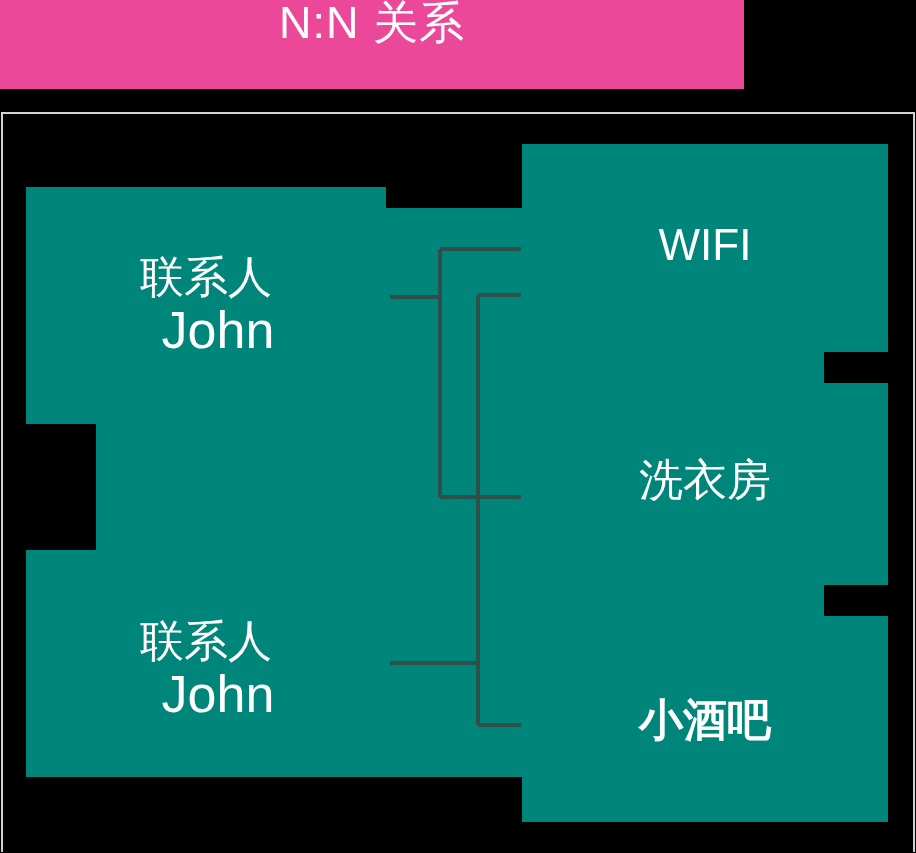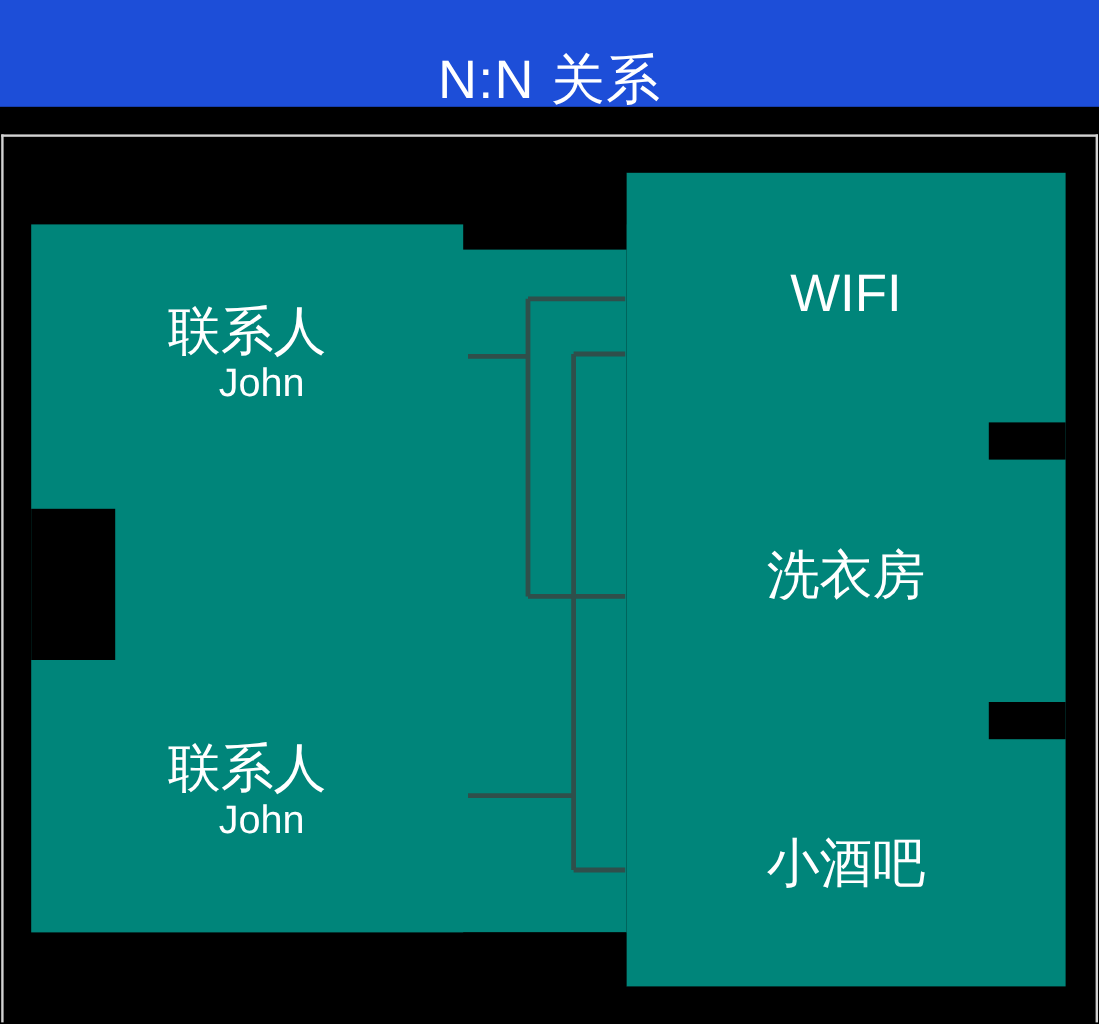--- a/index.html
+++ b/index.html
@@ -17,25 +17,25 @@
     height: 853px;
     background: #000000;
     overflow: hidden;
   }
 
   
   #header-bar {
     position: absolute;
     left: 0;
     top: 0;
-    width: 916px;
+    width: 744px;
     height: 89px;
-    background: #1d4ed8;
+    background: #ec4899;
     display: flex;
-    align-items: flex-end;
+    align-items: flex-start;
     justify-content: center;
   }
   #header-title {
     color: #ffffff;
     font-size: 45px;
     font-weight: 400;
     letter-spacing: 1px;
     line-height: 1;
     white-space: nowrap;
   }
@@ -64,21 +64,21 @@
     justify-content: flex-start;
     color: #ffffff;
     overflow: hidden;
   }
   .room-cn {
     font-size: 44px;
     line-height: 1.12;
     white-space: nowrap;
   }
   .room-sub {
-    font-size: 33px;
+    font-size: 52px;
     line-height: 1.12;
     white-space: nowrap;
     margin-left: 24px;
   }
 
   
   #left-shell {
     position: absolute;
     left: 26px;
     top: 187px;
@@ -153,20 +153,21 @@
     left: 522px; top: 220px; width: 366px; height: 70px;
     background: transparent;
   }
   #label-laundry {
     left: 522px; top: 455px; width: 366px; height: 70px;
     background: transparent;
   }
   #label-bar {
     left: 522px; top: 695px; width: 366px; height: 70px;
     background: transparent;
+    font-weight: bold;
   }
 
   #conn-svg {
     position: absolute;
     left: 0;
     top: 0;
     width: 916px;
     height: 853px;
     pointer-events: none;
   }

